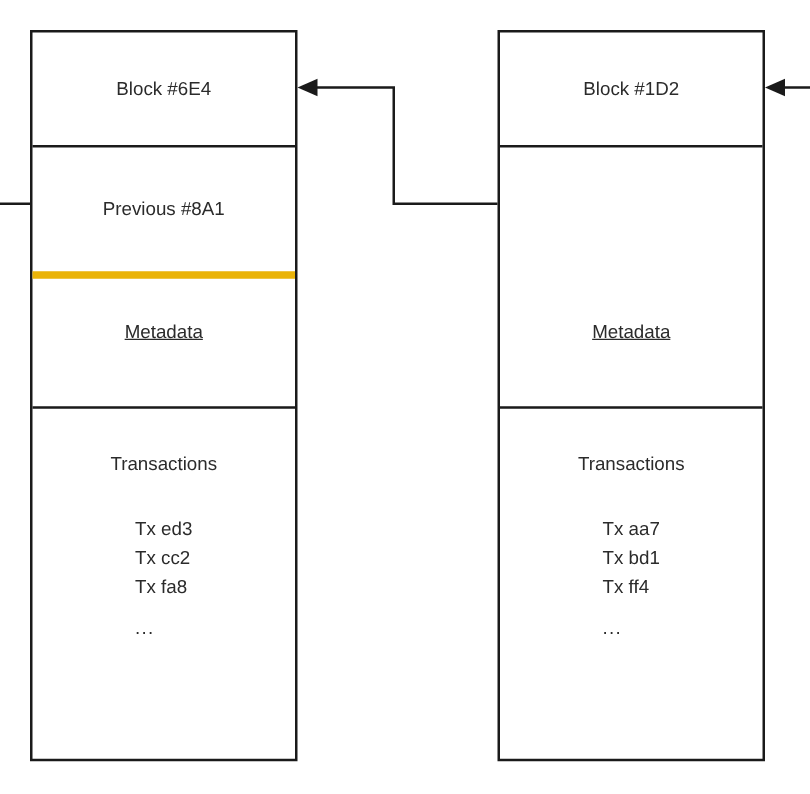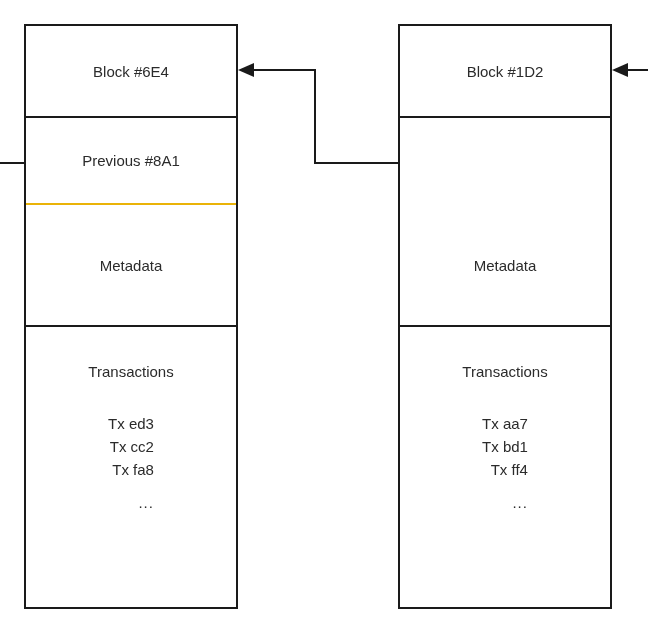--- a/index.html
+++ b/index.html
@@ -43,31 +43,31 @@
     flex-direction: column;
     align-items: center;
     justify-content: center;
     color: #2b2b2b;
     font-size: 15px;
     line-height: 23px;
     white-space: nowrap;
   }
 
   .row-header { top: 0px;   height: 92px;  border-bottom: 2px solid #1a1a1a; }
-  .row-prev   { top: 92px;  height: 87px;  border-bottom: 2px solid #eab308; }
-  .row-meta   { top: 179px; height: 122px;  border-bottom: 2px solid #1a1a1a; }
+  .row-prev   { top: 92px;  height: 105px;  border-bottom: 6px solid #eab308; }
+  .row-meta   { top: 179px; height: 122px;  border-bottom: 2px solid #1a1a1a; text-decoration: underline; }
   .row-tx     { top: 278px; height: 267px; justify-content: flex-start; padding-top: 56px; }
 
   .tx-title { margin-bottom: 0; }
 
   .tx-list {
     margin-top: 29px;
     display: flex;
     flex-direction: column;
-    align-items: flex-end;
+    align-items: flex-start;
   }
   .tx-item { line-height: 23px; }
   .tx-ellipsis {
     margin-top: 10px;
     letter-spacing: 1px;
     color: #2b2b2b;
   }
 
   svg.connectors {
     position: absolute;

